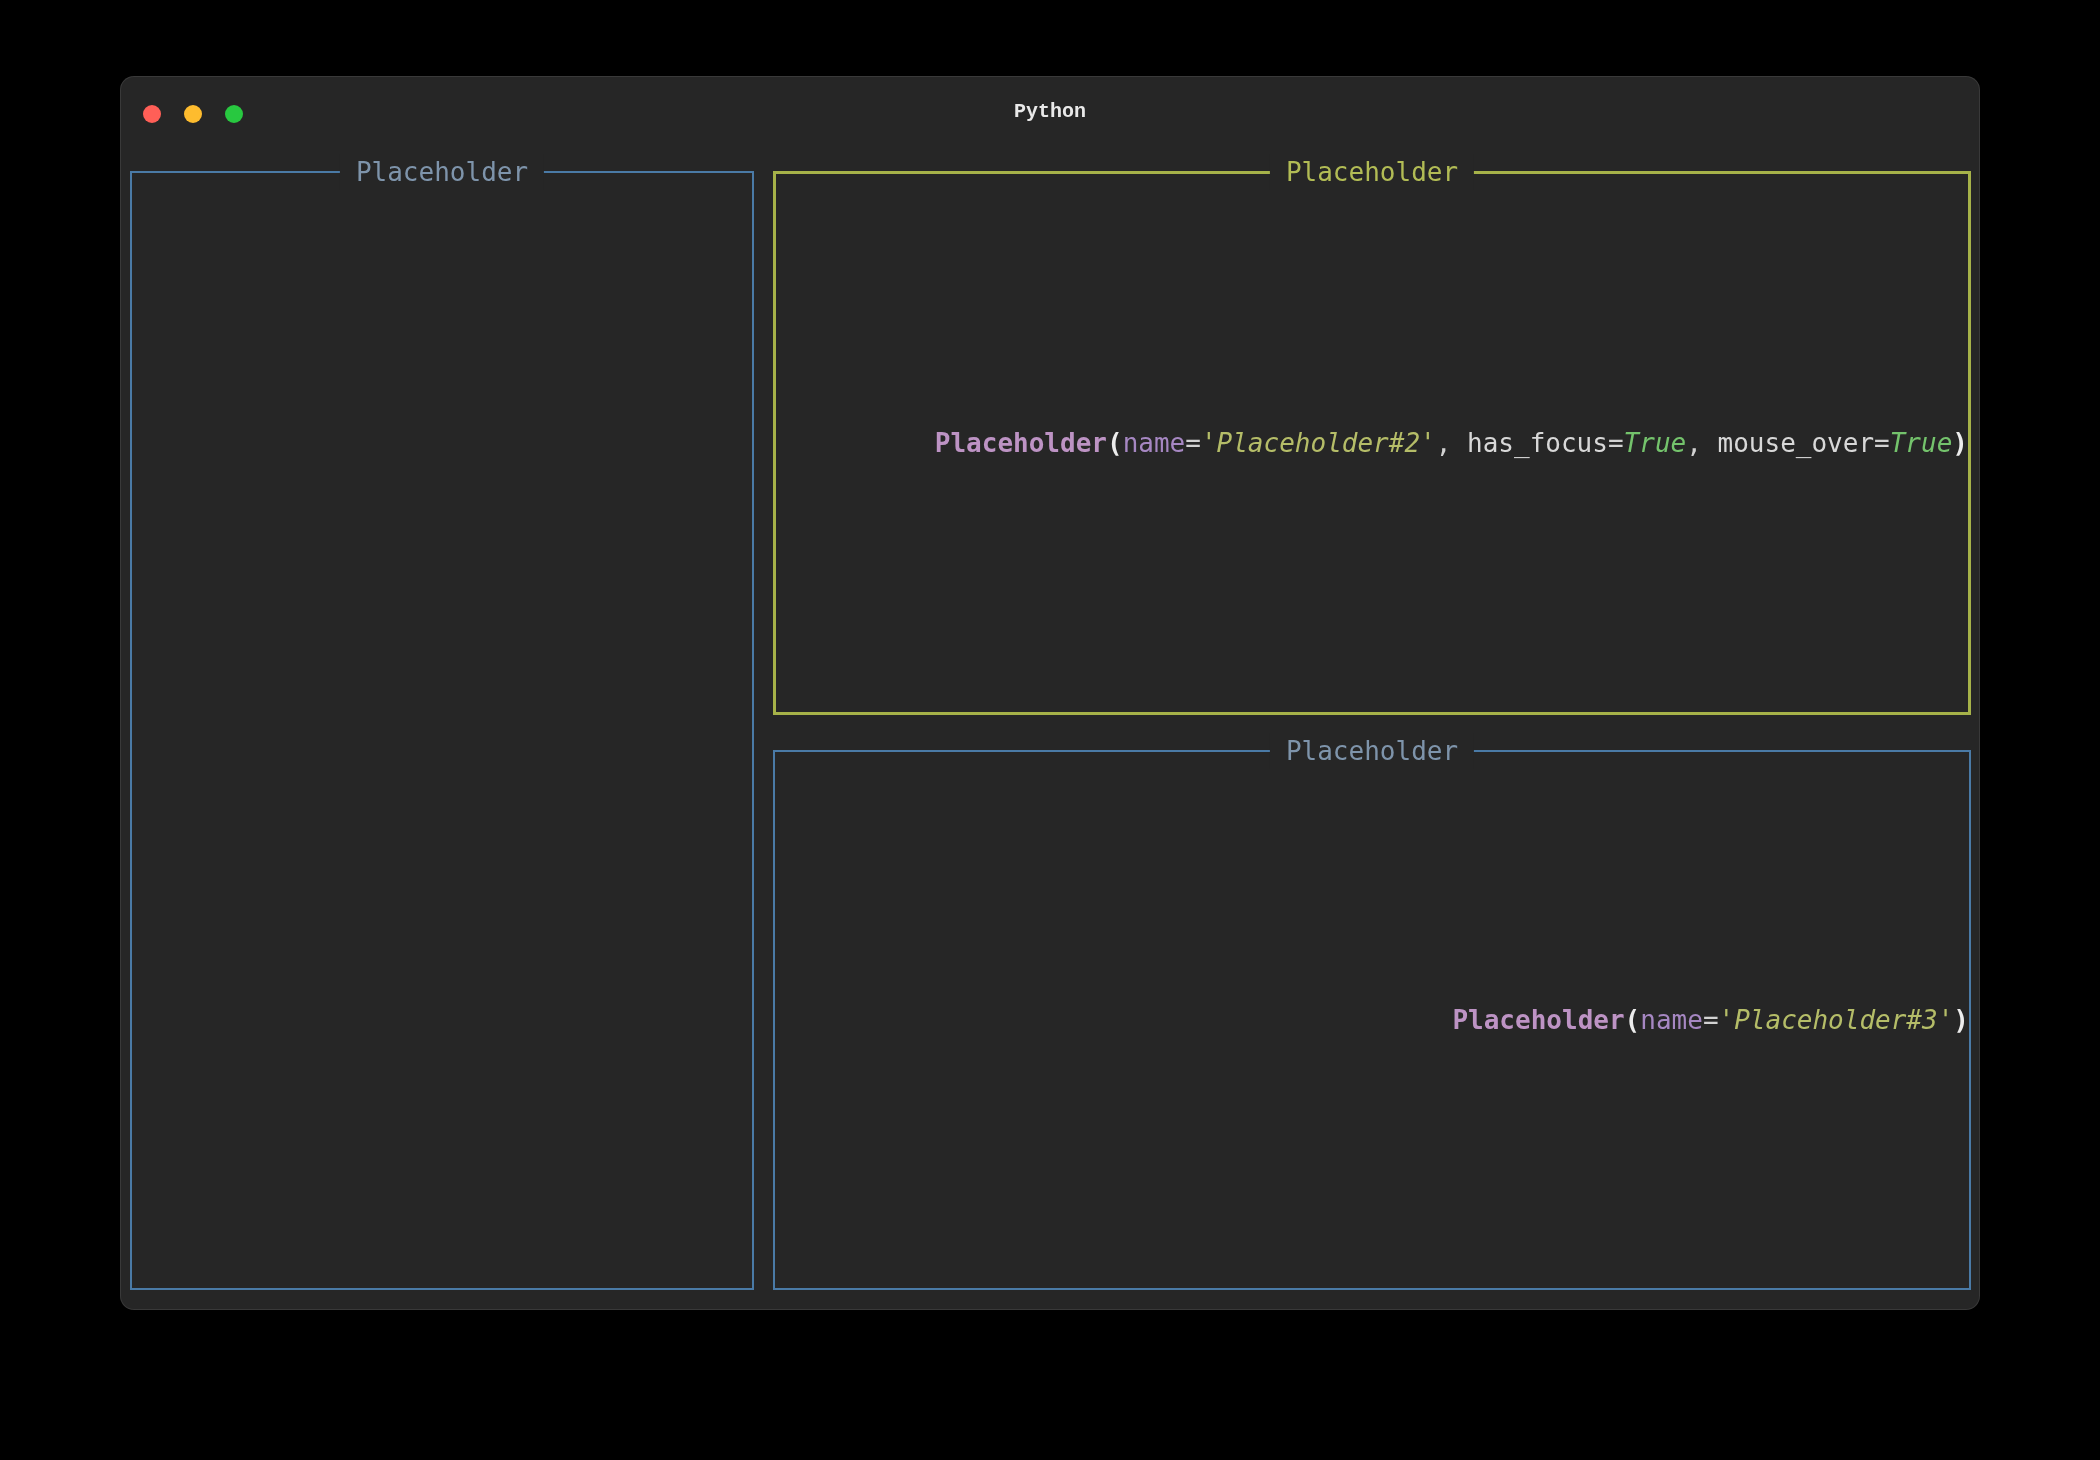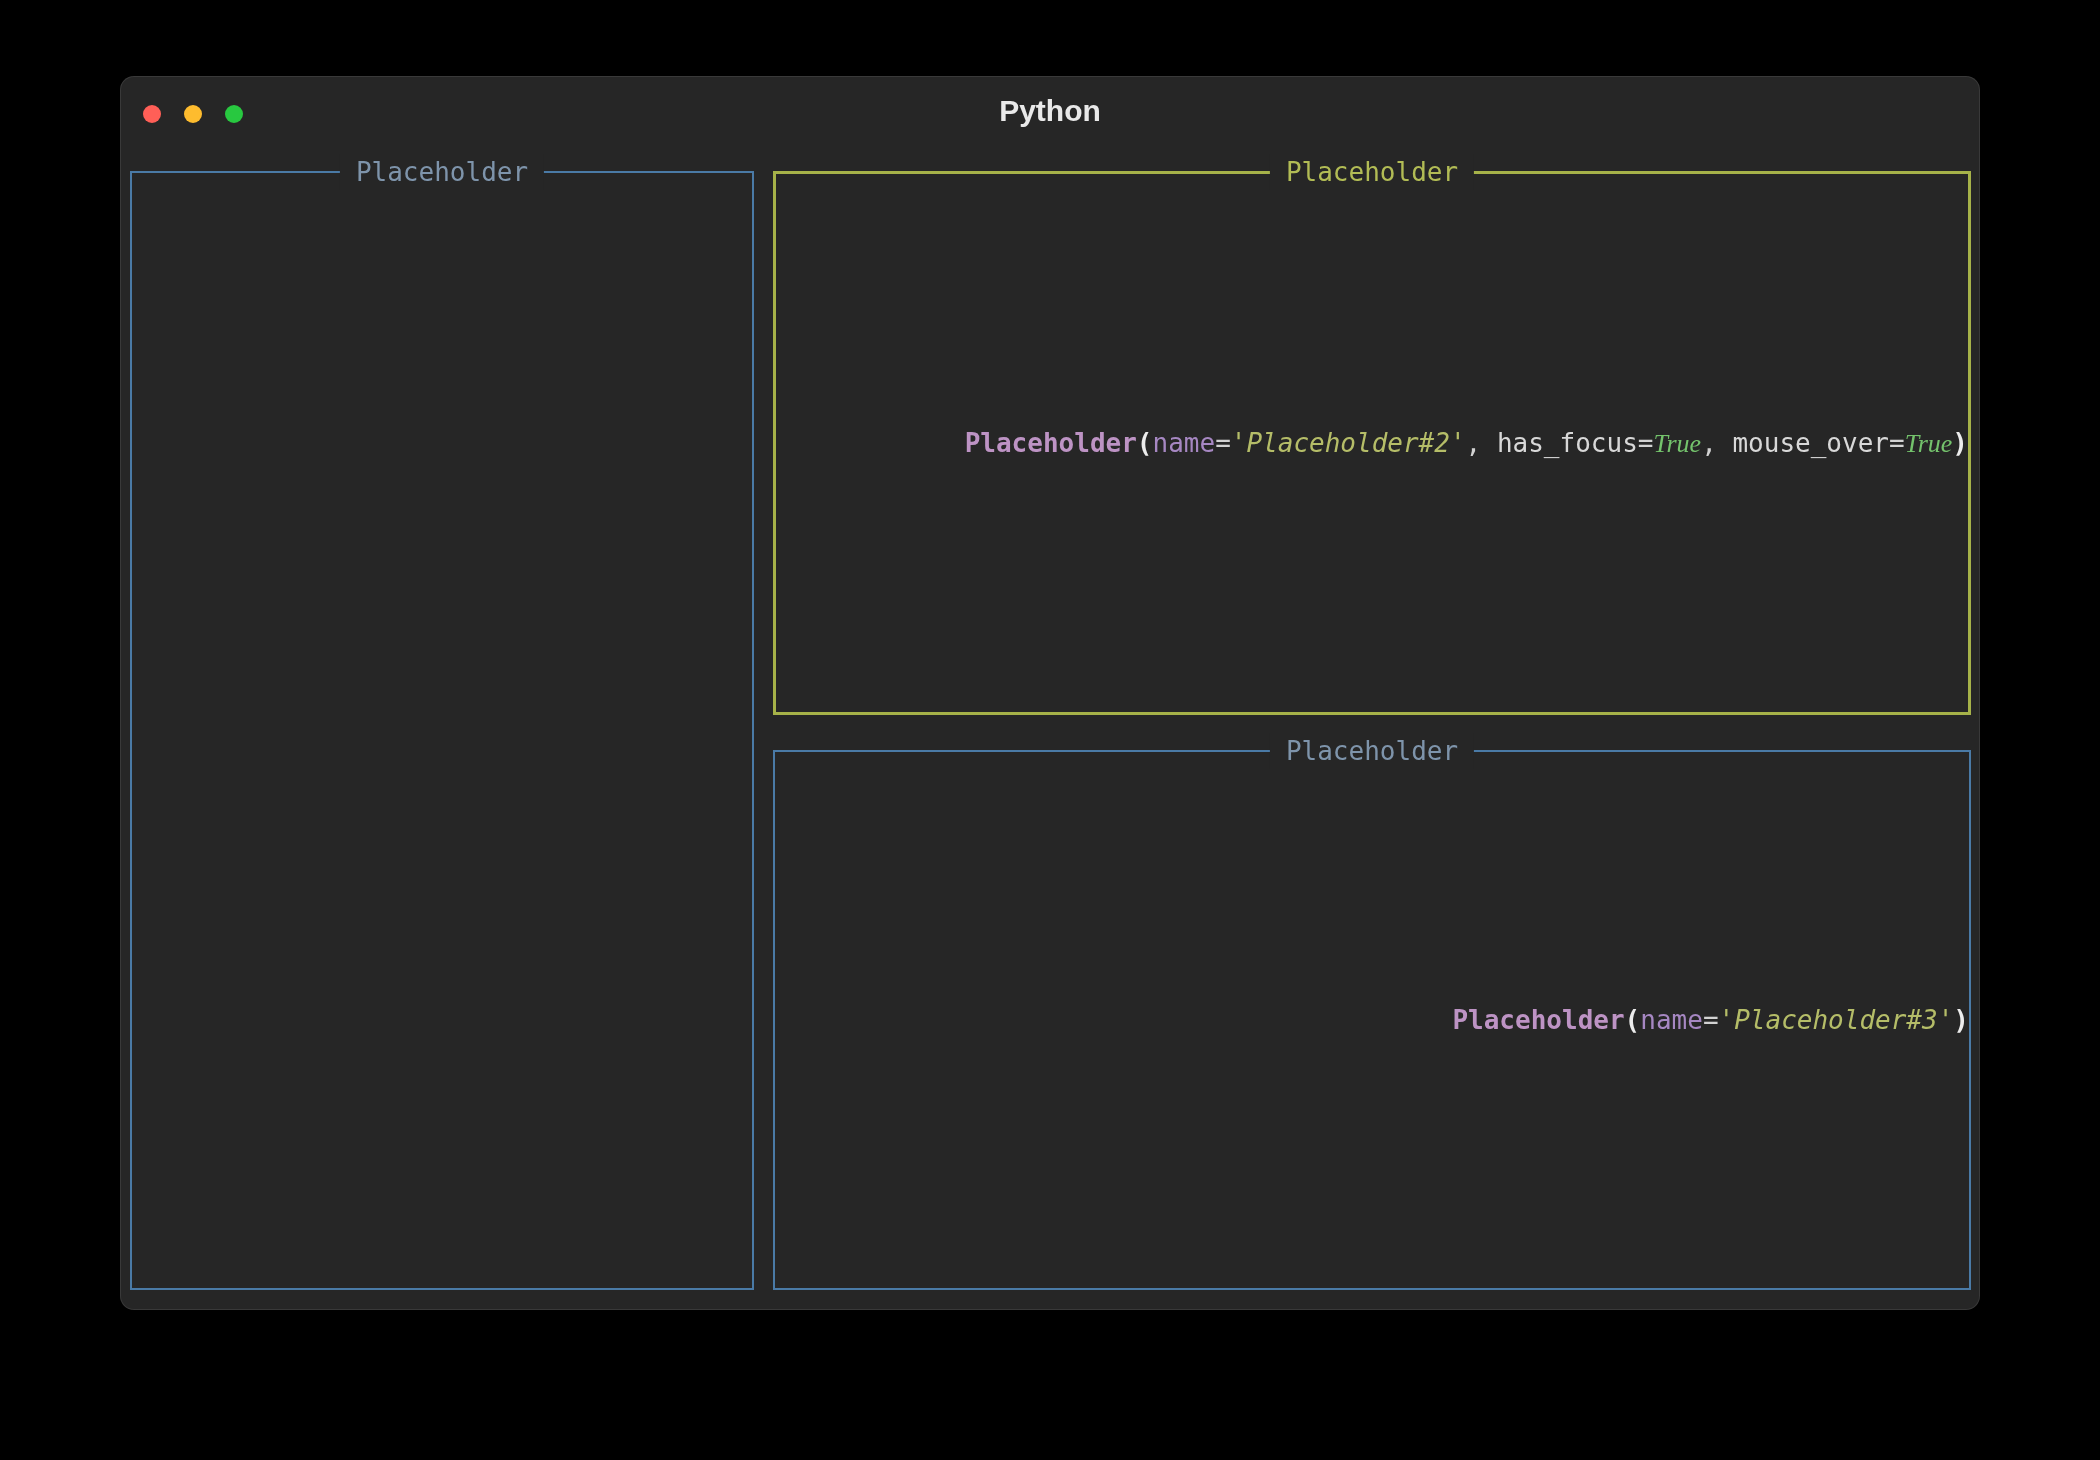--- a/index.html
+++ b/index.html
@@ -59,23 +59,23 @@
   .light.close{background:var(--tl-close);}
   .light.minimize{background:var(--tl-min);}
   .light.zoom{background:var(--tl-zoom);}
   .window-title{
     position:absolute;
     left:0; right:0; top:0;
     height:70px;
     display:flex;
     align-items:center;
     justify-content:center;
-    font-family:Liberation Sans, sans-serif;
+    font-family:Liberation Mono, monospace;
     font-weight:bold;
-    font-size:30px;
+    font-size:20px;
     color:var(--titlebar-text);
   }
   .panel{
     position:absolute;
     border:2px solid var(--border-blue);
     display:flex;
     align-items:center;
     justify-content:flex-end;
   }
   .panel.focused{
@@ -103,21 +103,21 @@
   .repr-line{
     font-size:26px;
     line-height:36px;
     white-space:pre;
   }
   .seg-class{color:var(--seg-class);font-weight:bold;}
   .seg-paren{color:var(--seg-paren);font-weight:bold;}
   .seg-attr{color:var(--seg-attr);}
   .seg-op{color:var(--seg-op);}
   .seg-str{color:var(--seg-str);font-style:italic;}
-  .seg-bool{color:var(--seg-bool);font-style:italic;font-family:Liberation Serif, serif;}
+  .seg-bool{color:var(--seg-bool);font-style:italic;}
   .seg-plain{color:var(--seg-plain);}
 </style>
 </head>
 <body>
 
 <div class="page">
   <div class="window">
 
     <div class="titlebar">
       <div class="traffic-lights">

